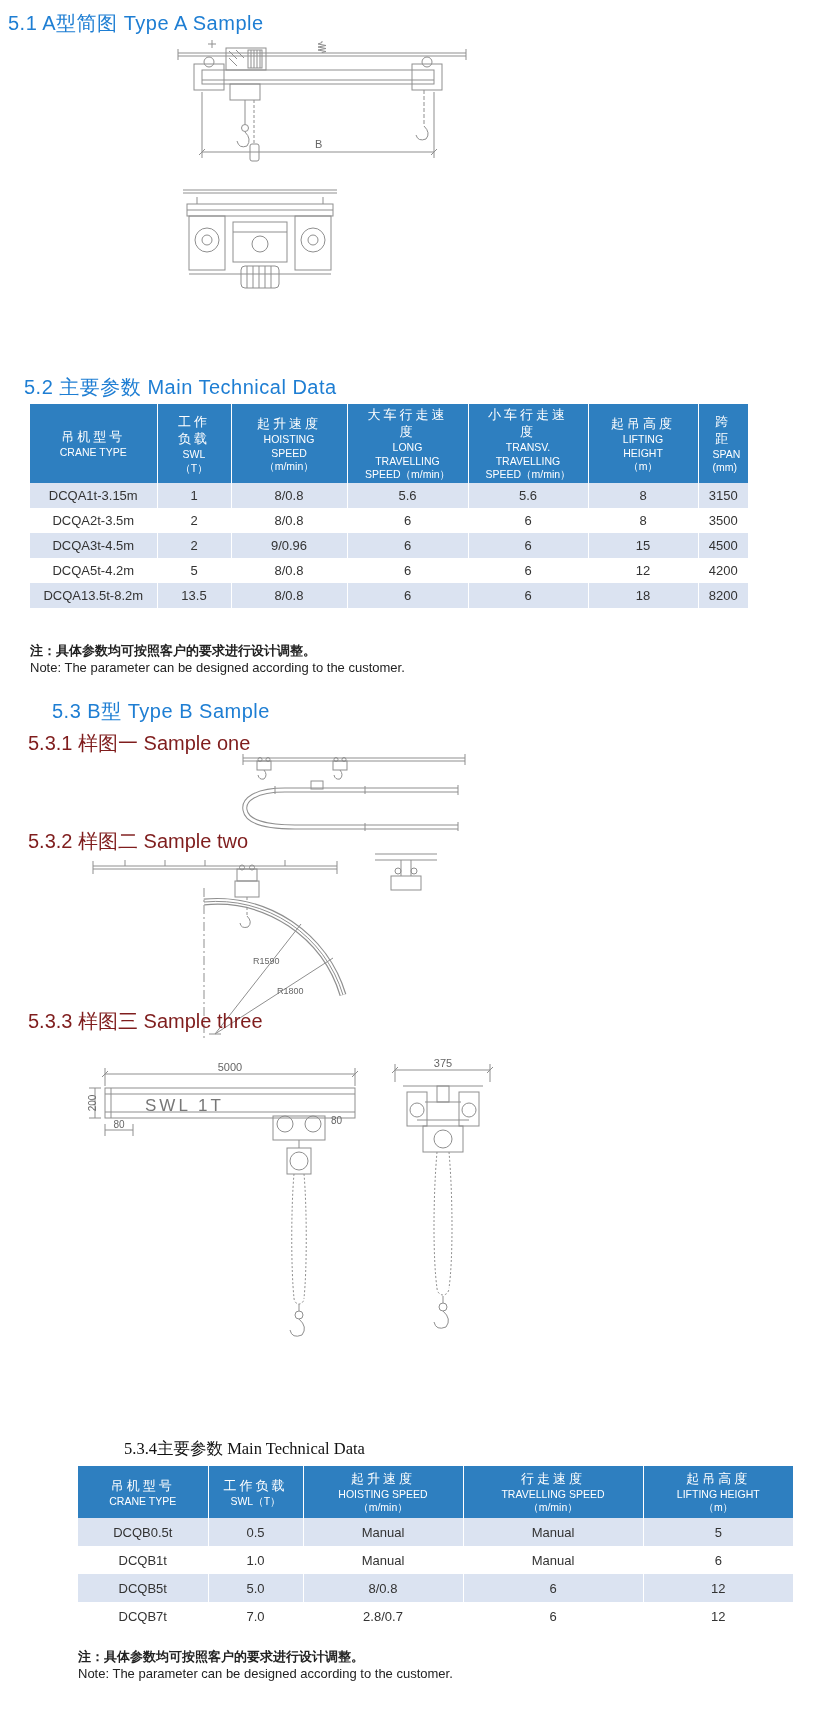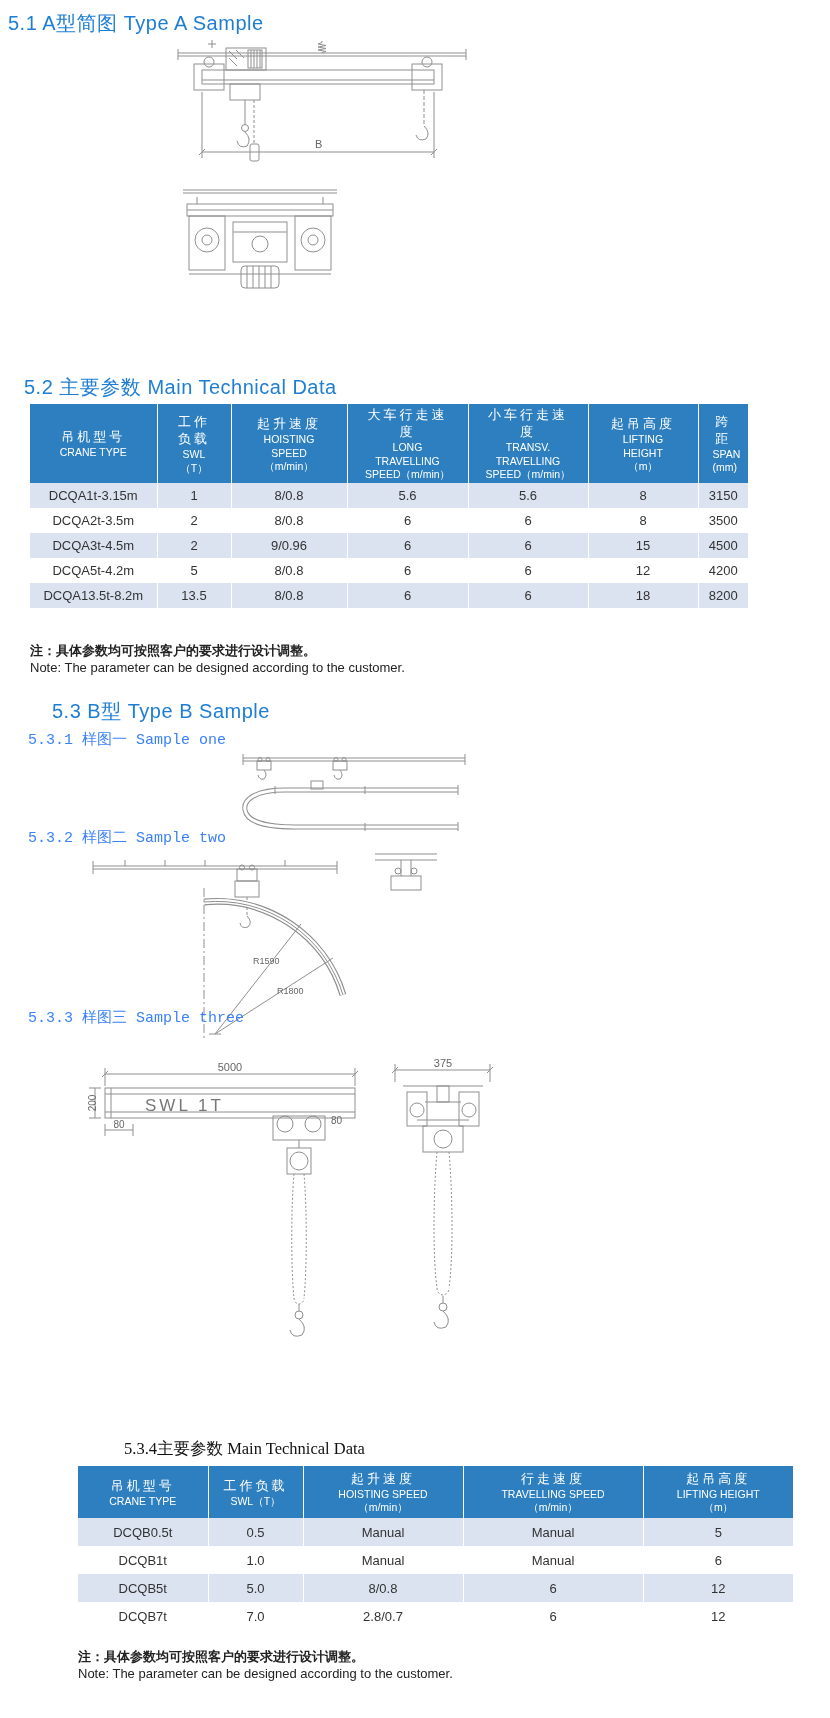--- a/index.html
+++ b/index.html
@@ -1,21 +1,21 @@
 <!DOCTYPE html>
 <html><head>
 <meta charset="utf-8">
 <style>
   * { margin:0; padding:0; box-sizing:border-box; }
   html,body { background:#fff; }
   body { font-family:"Liberation Sans","DejaVu Sans",sans-serif; color:#222; }
   .page { position:relative; width:830px; height:1718px; background:#fff; overflow:hidden; }
 
   .h-blue { position:absolute; color:#1e7ed3; font-size:20px; font-weight:400; letter-spacing:.5px; white-space:nowrap; }
-  .h-sub  { position:absolute; color:#3b82f6; font-size:15px; font-weight:400; white-space:nowrap;font-family:Liberation Mono, monospace; }
+  .h-sub  { position:absolute; color:#7f1d1d; font-size:20px; font-weight:400; white-space:nowrap; }
   .h-serif{ position:absolute; color:#111; font-size:16.5px; font-weight:400;
             font-family:"Liberation Serif","DejaVu Serif",serif; white-space:nowrap;margin-left:48px; }
 
   .note { position:absolute; font-size:13px; color:#222; white-space:nowrap; }
   .note.zh { font-weight:600; }
 
   table.data-table { position:absolute; border-collapse:collapse; table-layout:fixed; }
   .data-table th { background:#2e7fc0; color:#fff; font-weight:400; vertical-align:middle;
                    border-left:1px solid #fff; padding:2px 14px; }
   .data-table th:first-child { border-left:none; }

